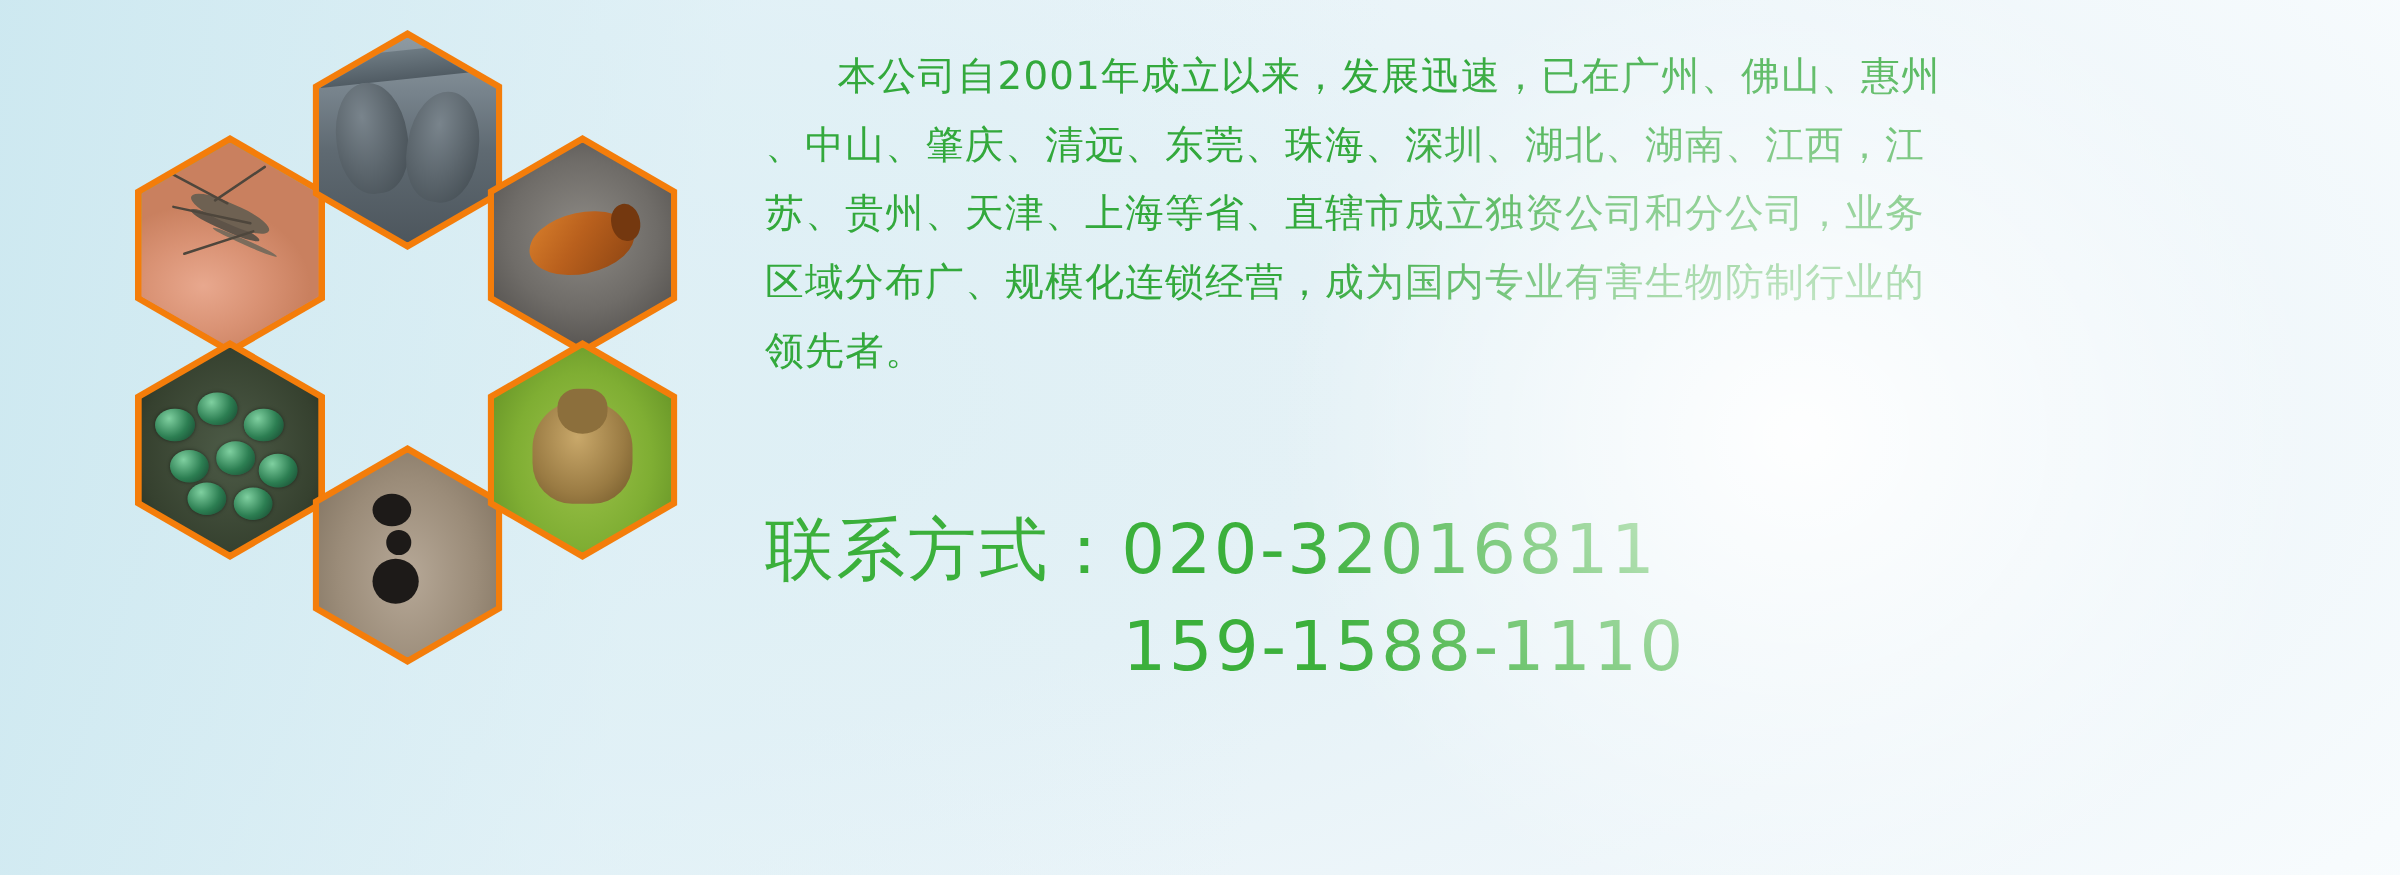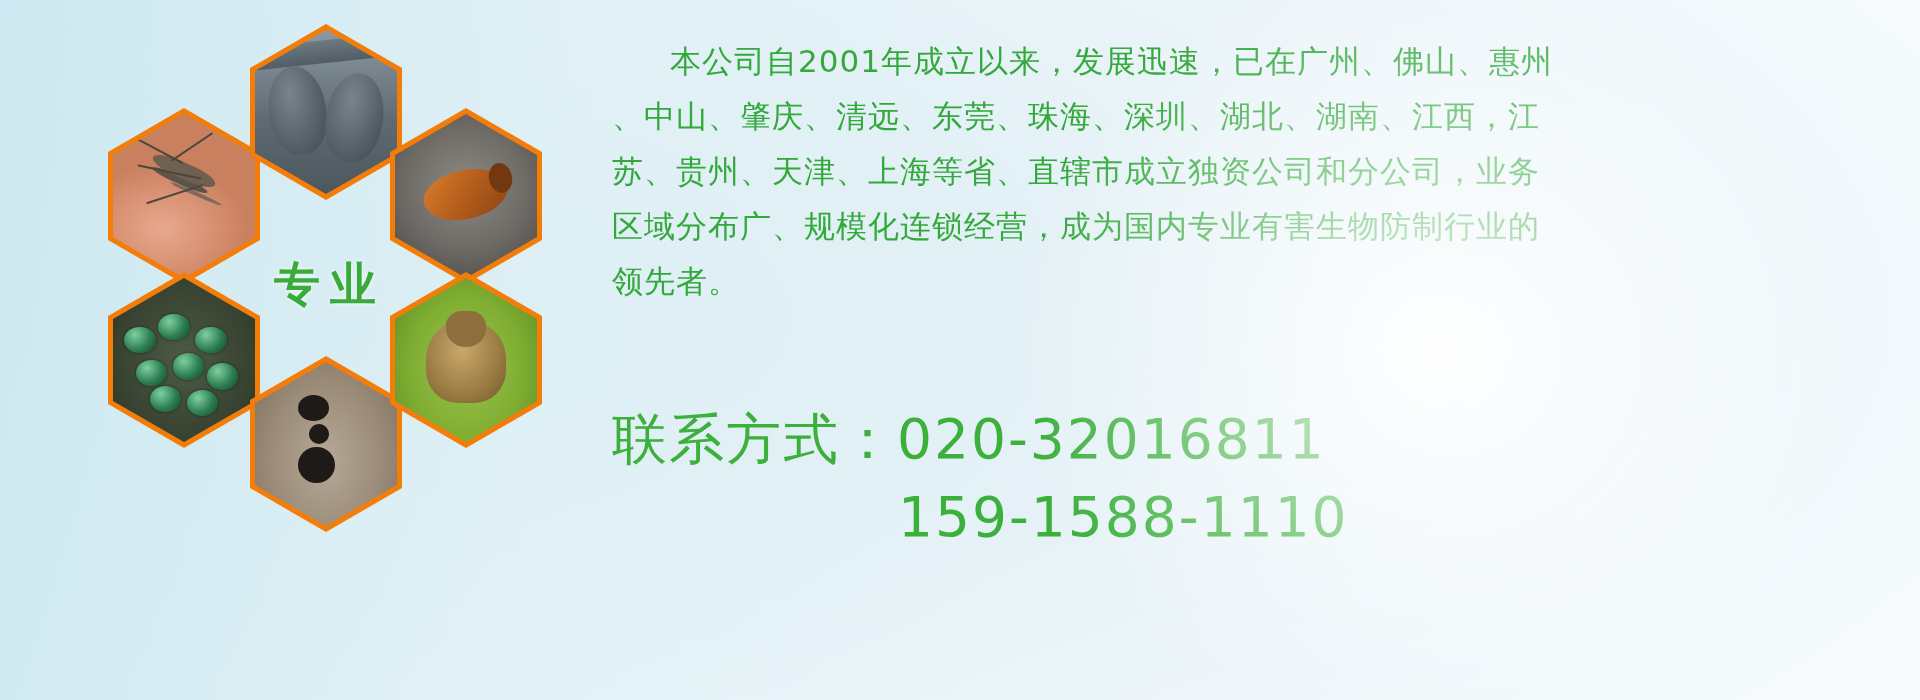--- a/index.html
+++ b/index.html
@@ -230,21 +230,20 @@
       <div class="inner">
         <div class="ph ph-bug">
           <div class="shell"></div>
           <div class="shield"></div>
         </div>
       </div>
     </div>
 
     <div class="hex h-center">
       <div class="comb-text">
-        <span>专业</span>
       </div>
     </div>
   </div>
 
   <div class="copy">
     <p class="indent">本公司自2001年成立以来，发展迅速，已在广州、佛山、惠州</p>
     <p>、中山、肇庆、清远、东莞、珠海、深圳、湖北、湖南、江西，江</p>
     <p>苏、贵州、天津、上海等省、直辖市成立独资公司和分公司，业务</p>
     <p>区域分布广、规模化连锁经营，成为国内专业有害生物防制行业的</p>
     <p>领先者。</p>

